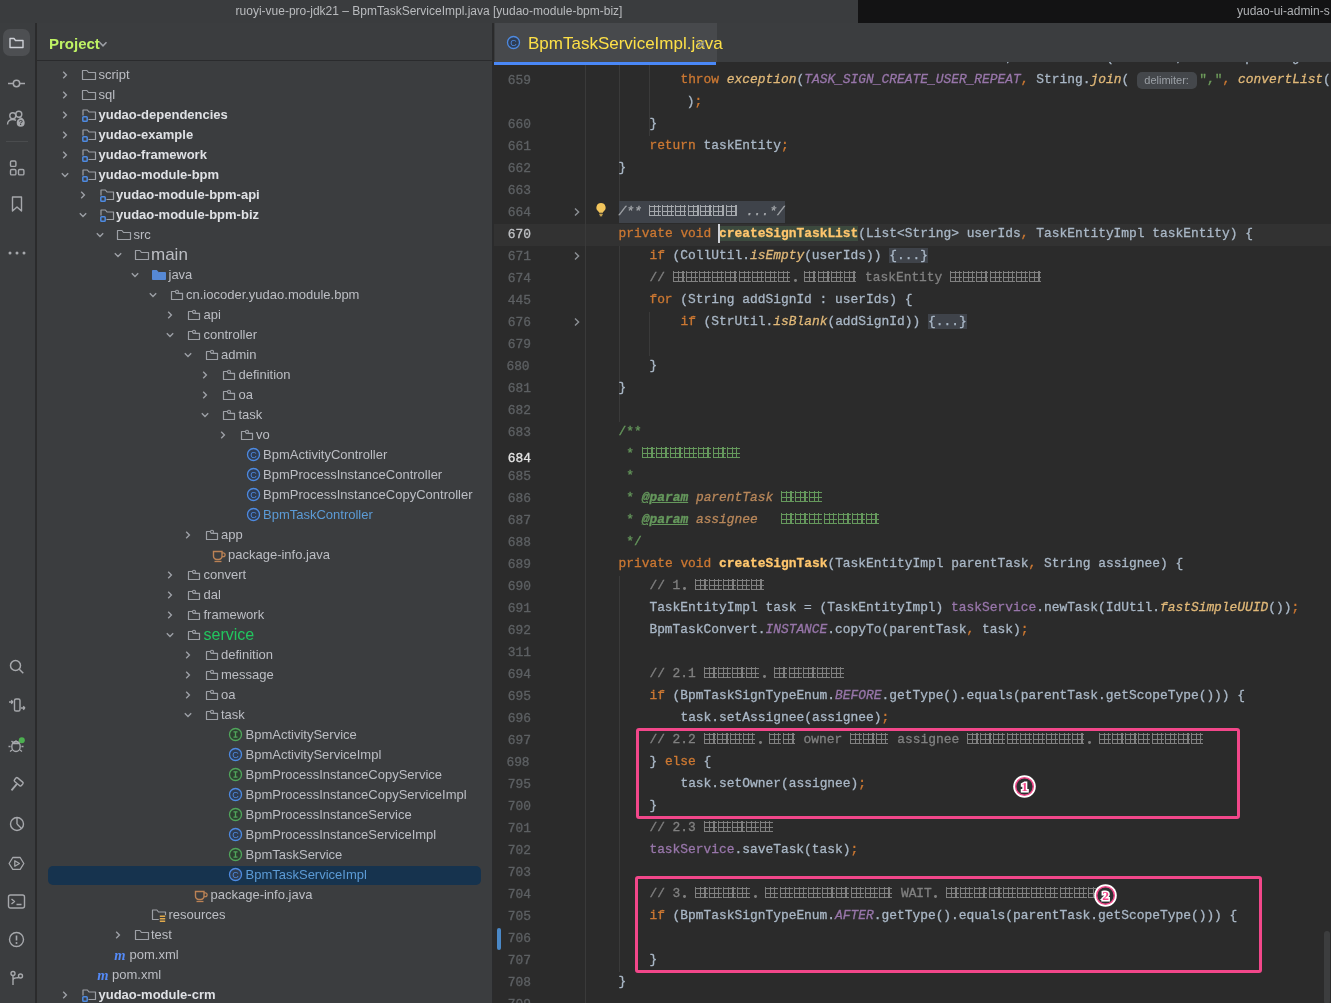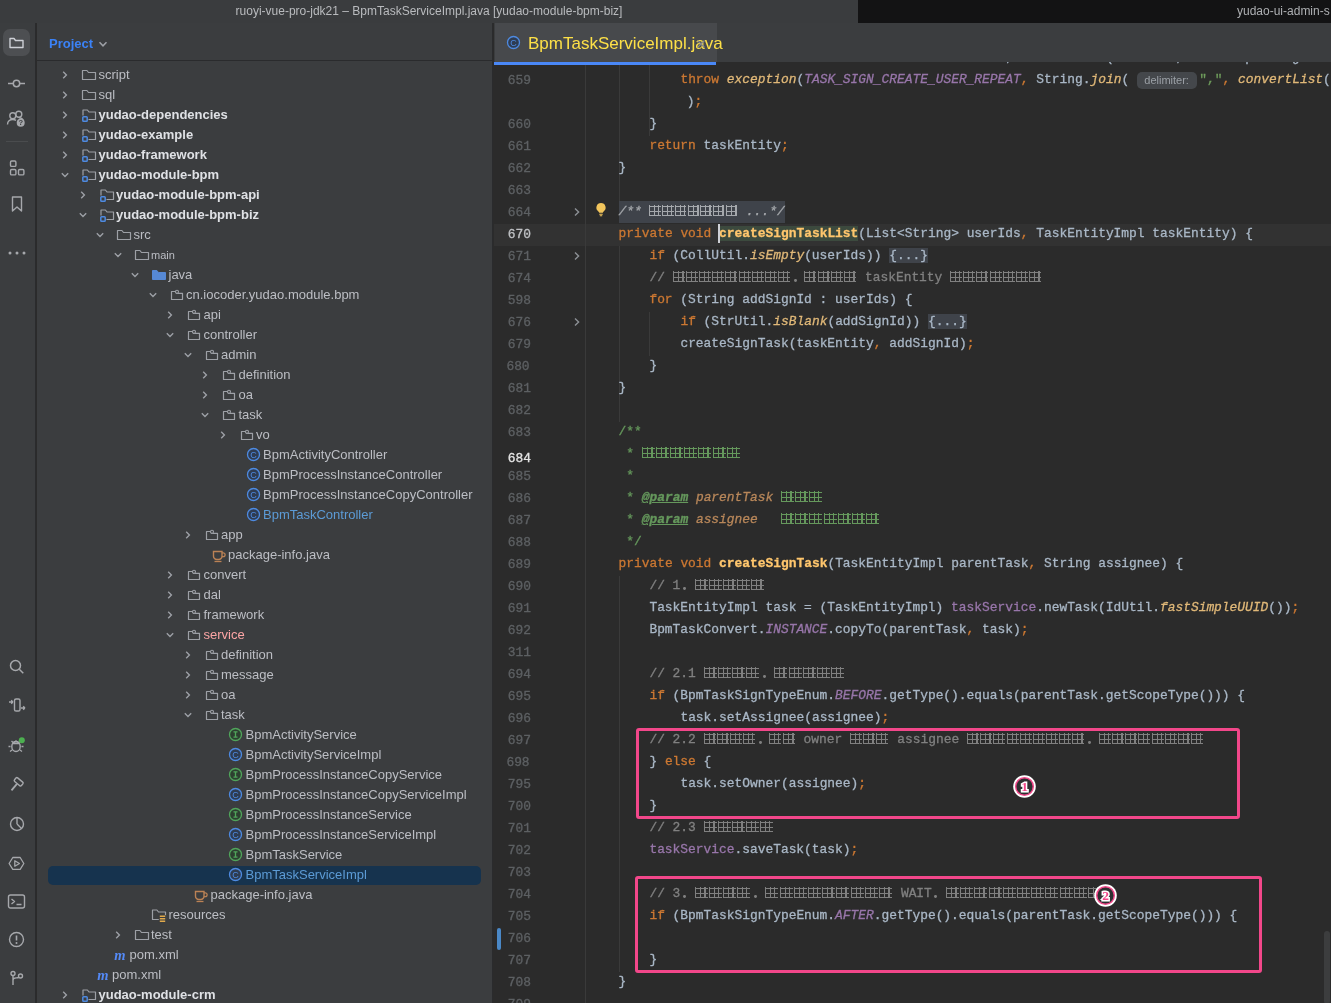--- a/index.html
+++ b/index.html
@@ -117,21 +117,21 @@
     </svg>
   </div>
 <div class="ab" style="left:7px;top:969px;width:19px;height:19px">
     <svg width="19" height="19" viewBox="0 0 19 19">
       <circle cx="6" cy="4.5" r="2" fill="none" stroke="#a6a8ac" stroke-width="1.4"></circle>
       <circle cx="13.5" cy="7" r="2" fill="none" stroke="#a6a8ac" stroke-width="1.4"></circle>
       <path d="M6 6.5V16M6 11c0-3 4-1.5 5.8-2.7" fill="none" stroke="#a6a8ac" stroke-width="1.4"></path>
     </svg>
   </div>
 <div class="ab" style="left:37px;top:23px;width:456px;height:980px;background:#3b3d3f;border-right:1px solid #2a2b2d"></div>
-<div class="ab" style="left:49px;top:33px;height:22px;line-height:22px;font-size:13px;font-weight:bold;color:#3b82f6">Project</div>
+<div class="ab" style="left:49px;top:33px;height:22px;line-height:22px;font-size:15px;font-weight:bold;color:#bef264">Project</div>
 <div class="ab" style="left:98px;top:40px">
     <svg width="10" height="8" viewBox="0 0 10 8">
       <path d="M1.5 2.2 5 5.8 8.5 2.2" fill="none" stroke="#9da0a6" stroke-width="1.5"></path>
     </svg>
   </div>
 <div class="ab" style="left:37px;top:60px;width:1294px;height:1px;background:#2a2b2d"></div>
 <div class="ab" style="left:48px;top:866px;width:433px;height:19px;border-radius:5px;background:#16334e"></div>
 <div class="ab" style="left:59.0px;top:69px">
     <svg width="12" height="12" viewBox="0 0 12 12">
       <path d="M4.2 2.8 7.4 6 4.2 9.2" fill="none" stroke="#9da0a6" stroke-width="1.4"></path>
@@ -246,21 +246,21 @@
 <div class="ab" style="left:111.5px;top:249px">
     <svg width="12" height="12" viewBox="0 0 12 12">
       <path d="M2.8 4.2 6 7.4 9.2 4.2" fill="none" stroke="#9da0a6" stroke-width="1.4"></path>
     </svg>
   </div>
 <div class="ab" style="left:133.5px;top:247px">
     <svg width="16" height="16" viewBox="0 0 16 16">
       <path d="M1.5 3.5h4.4l1.6 2h7v7h-13z" fill="none" stroke="#9da0a6" stroke-width="1.2" stroke-linejoin="round"></path>
     </svg>
   </div>
-<div class="ab" style="left:151.0px;top:245px;height:20px;line-height:20px;font-size:11px;color:#bcbec4;font-weight:normal;white-space:nowrap">main</div>
+<div class="ab" style="left:151.0px;top:245px;height:20px;line-height:20px;font-size:17px;color:#bcbec4;font-weight:normal;white-space:nowrap">main</div>
 <div class="ab" style="left:129.0px;top:269px">
     <svg width="12" height="12" viewBox="0 0 12 12">
       <path d="M2.8 4.2 6 7.4 9.2 4.2" fill="none" stroke="#9da0a6" stroke-width="1.4"></path>
     </svg>
   </div>
 <div class="ab" style="left:151.0px;top:267px">
     <svg width="16" height="16" viewBox="0 0 16 16">
       <path d="M1.5 3.5h4.4l1.6 2h7v7h-13z" fill="#5689d6" stroke="#5689d6" stroke-width="1" stroke-linejoin="round"></path>
     </svg>
   </div>
@@ -449,21 +449,21 @@
     <svg width="12" height="12" viewBox="0 0 12 12">
       <path d="M2.8 4.2 6 7.4 9.2 4.2" fill="none" stroke="#9da0a6" stroke-width="1.4"></path>
     </svg>
   </div>
 <div class="ab" style="left:186.0px;top:627px">
     <svg width="16" height="16" viewBox="0 0 16 16">
       <path d="M2.5 4.5h3.7l1.4 1.8h5.9v6.2h-11z" fill="none" stroke="#9da0a6" stroke-width="1.2" stroke-linejoin="round"></path>
       <circle cx="8" cy="4.8" r="1.5" fill="#3b3d3f" stroke="#9da0a6" stroke-width="1.1"></circle>
     </svg>
   </div>
-<div class="ab" style="left:203.5px;top:625px;height:20px;line-height:20px;font-size:13px;color:#fca5a5;font-weight:normal;white-space:nowrap">service</div>
+<div class="ab" style="left:203.5px;top:625px;height:20px;line-height:20px;font-size:16px;color:#22c55e;font-weight:normal;white-space:nowrap">service</div>
 <div class="ab" style="left:181.5px;top:649px">
     <svg width="12" height="12" viewBox="0 0 12 12">
       <path d="M4.2 2.8 7.4 6 4.2 9.2" fill="none" stroke="#9da0a6" stroke-width="1.4"></path>
     </svg>
   </div>
 <div class="ab" style="left:203.5px;top:647px">
     <svg width="16" height="16" viewBox="0 0 16 16">
       <path d="M2.5 4.5h3.7l1.4 1.8h5.9v6.2h-11z" fill="none" stroke="#9da0a6" stroke-width="1.2" stroke-linejoin="round"></path>
       <circle cx="8" cy="4.8" r="1.5" fill="#3b3d3f" stroke="#9da0a6" stroke-width="1.1"></circle>
     </svg>
@@ -638,21 +638,21 @@
 <div class="ab" style="left:155.4px;top:250px;width:1px;height:44px;background:#3a3a3a"></div>
 <div class="ab mono" style="left:11px;top:8px;width:26px;text-align:right;color:#5d6063">659</div>
 <div class="ab mono" style="left:11px;top:52px;width:26px;text-align:right;color:#5d6063">660</div>
 <div class="ab mono" style="left:11px;top:74px;width:26px;text-align:right;color:#5d6063">661</div>
 <div class="ab mono" style="left:11px;top:96px;width:26px;text-align:right;color:#5d6063">662</div>
 <div class="ab mono" style="left:11px;top:118px;width:26px;text-align:right;color:#5d6063">663</div>
 <div class="ab mono" style="left:11px;top:140px;width:26px;text-align:right;color:#5d6063">664</div>
 <div class="ab mono" style="left:11px;top:162px;width:26px;text-align:right;color:#bfc1c4">670</div>
 <div class="ab mono" style="left:11px;top:184px;width:26px;text-align:right;color:#5d6063">671</div>
 <div class="ab mono" style="left:11px;top:206px;width:26px;text-align:right;color:#5d6063">674</div>
-<div class="ab mono" style="left:11px;top:228px;width:26px;text-align:right;color:#5d6063">598</div>
+<div class="ab mono" style="left:11px;top:228px;width:26px;text-align:right;color:#5d6063">445</div>
 <div class="ab mono" style="left:11px;top:250px;width:26px;text-align:right;color:#5d6063">676</div>
 <div class="ab mono" style="left:11px;top:272px;width:26px;text-align:right;color:#5d6063">679</div>
 <div class="ab mono" style="left:11px;top:294px;width:26px;text-align:center;color:#5d6063">680</div>
 <div class="ab mono" style="left:11px;top:316px;width:26px;text-align:right;color:#5d6063">681</div>
 <div class="ab mono" style="left:11px;top:338px;width:26px;text-align:right;color:#5d6063">682</div>
 <div class="ab mono" style="left:11px;top:360px;width:26px;text-align:right;color:#5d6063">683</div>
 <div class="ab mono" style="left:11px;top:386px;width:26px;text-align:right;color:#e5e5e5">684</div>
 <div class="ab mono" style="left:11px;top:404px;width:26px;text-align:right;color:#5d6063">685</div>
 <div class="ab mono" style="left:11px;top:426px;width:26px;text-align:right;color:#5d6063">686</div>
 <div class="ab mono" style="left:11px;top:448px;width:26px;text-align:right;color:#5d6063">687</div>
@@ -708,21 +708,20 @@
 <div class="ab mono" style="left:155.4px;top:51.5px"><span style="color:#a9b7c6">}</span></div>
 <div class="ab mono" style="left:155.4px;top:73.5px"><span style="color:#cc7832">return </span><span style="color:#a9b7c6">taskEntity</span><span style="color:#cc7832">;</span></div>
 <div class="ab mono" style="left:124.5px;top:95.5px"><span style="color:#a9b7c6">}</span></div>
 <div class="ab mono" style="left:124.5px;top:139.5px;background:#3f434a;color:#a5a8ac;font-style:italic;--w:11.5px">/** <span class="cj cfd"></span><span class="cj cfd"></span><span class="cj cfd"></span><span class="cj cfd"></span><span class="cj cfd"></span><span class="cj cfd"></span><span class="cj cfd"></span> ...*/</div>
 <div class="ab mono" style="left:124.5px;top:161.5px"><span style="color:#cc7832">private void </span><span style="color:#ffc66d;background:#3c4a3e;font-weight:bold">createSignTaskList</span><span style="color:#a9b7c6">(List&lt;String&gt; userIds</span><span style="color:#cc7832">,</span><span style="color:#a9b7c6"> TaskEntityImpl taskEntity) {</span></div>
 <div class="ab" style="left:224.3px;top:162px;width:1.6px;height:19px;background:#ced0d6"></div>
 <div class="ab mono" style="left:155.4px;top:183.5px"><span style="color:#cc7832">if </span><span style="color:#a9b7c6">(CollUtil.</span><span class="it" style="color:#e0b878">isEmpty</span><span style="color:#a9b7c6">(userIds)) </span><span style="background:#3f434a;color:#a9b7c6">{...}</span></div>
 <div class="ab mono" style="left:155.4px;top:205.5px;--w:12px"><span style="color:#808080">// </span><span class="cj ccm"></span><span class="cj ccm"></span><span class="cj ccm"></span><span class="cj ccm"></span><span class="cj ccm"></span><span class="cj ccm"></span><span class="cj ccm"></span><span class="cj ccm"></span><span class="cj ccm"></span><span class="pw ccm"></span><span class="cj ccm"></span><span class="cj ccm"></span><span class="cj ccm"></span><span class="cj ccm"></span><span style="color:#808080"> taskEntity </span><span class="cj ccm"></span><span class="cj ccm"></span><span class="cj ccm"></span><span class="cj ccm"></span><span class="cj ccm"></span><span class="cj ccm"></span><span class="cj ccm"></span></div>
 <div class="ab mono" style="left:155.4px;top:227.5px"><span style="color:#cc7832">for </span><span style="color:#a9b7c6">(String addSignId : userIds) {</span></div>
 <div class="ab mono" style="left:186.4px;top:249.5px"><span style="color:#cc7832">if </span><span style="color:#a9b7c6">(StrUtil.</span><span class="it" style="color:#e0b878">isBlank</span><span style="color:#a9b7c6">(addSignId)) </span><span style="background:#3f434a;color:#a9b7c6">{...}</span></div>
-<div class="ab mono" style="left:186.4px;top:271.5px"><span style="color:#a9b7c6">createSignTask(taskEntity</span><span style="color:#cc7832">,</span><span style="color:#a9b7c6"> addSignId)</span><span style="color:#cc7832">;</span></div>
 <div class="ab mono" style="left:155.4px;top:293.5px"><span style="color:#a9b7c6">}</span></div>
 <div class="ab mono" style="left:124.5px;top:315.5px"><span style="color:#a9b7c6">}</span></div>
 <div class="ab mono" style="left:124.5px;top:359.5px"><span style="color:#65985c">/**</span></div>
 <div class="ab mono" style="left:124.5px;top:381.5px"><span style="color:#65985c"> * </span><span class="cj cdc"></span><span class="cj cdc"></span><span class="cj cdc"></span><span class="cj cdc"></span><span class="cj cdc"></span><span class="cj cdc"></span><span class="cj cdc"></span></div>
 <div class="ab mono" style="left:124.5px;top:403.5px"><span style="color:#65985c"> *</span></div>
 <div class="ab mono" style="left:124.5px;top:425.5px"><span style="color:#65985c"> * </span><span style="color:#65985c;font-weight:bold;font-style:italic;text-decoration:underline">@param</span><span style="color:#65985c"> </span><span class="it" style="color:#b8875a">parentTask </span><span class="cj cdc"></span><span class="cj cdc"></span><span class="cj cdc"></span></div>
 <div class="ab mono" style="left:124.5px;top:447.5px"><span style="color:#65985c"> * </span><span style="color:#65985c;font-weight:bold;font-style:italic;text-decoration:underline">@param</span><span style="color:#65985c"> </span><span class="it" style="color:#b8875a">assignee   </span><span class="cj cdc"></span><span class="cj cdc"></span><span class="cj cdc"></span><span class="cj cdc"></span><span class="cj cdc"></span><span class="cj cdc"></span><span class="cj cdc"></span></div>
 <div class="ab mono" style="left:124.5px;top:469.5px"><span style="color:#65985c"> */</span></div>
 <div class="ab mono" style="left:124.5px;top:491.5px"><span style="color:#cc7832">private void </span><span style="color:#ffc66d;font-weight:bold">createSignTask</span><span style="color:#a9b7c6">(TaskEntityImpl parentTask</span><span style="color:#cc7832">,</span><span style="color:#a9b7c6"> String assignee) {</span></div>
 <div class="ab mono" style="left:155.4px;top:513.5px"><span style="color:#808080">// 1</span><span class="pw ccm"></span><span class="cj ccm"></span><span class="cj ccm"></span><span class="cj ccm"></span><span class="cj ccm"></span><span class="cj ccm"></span></div>

